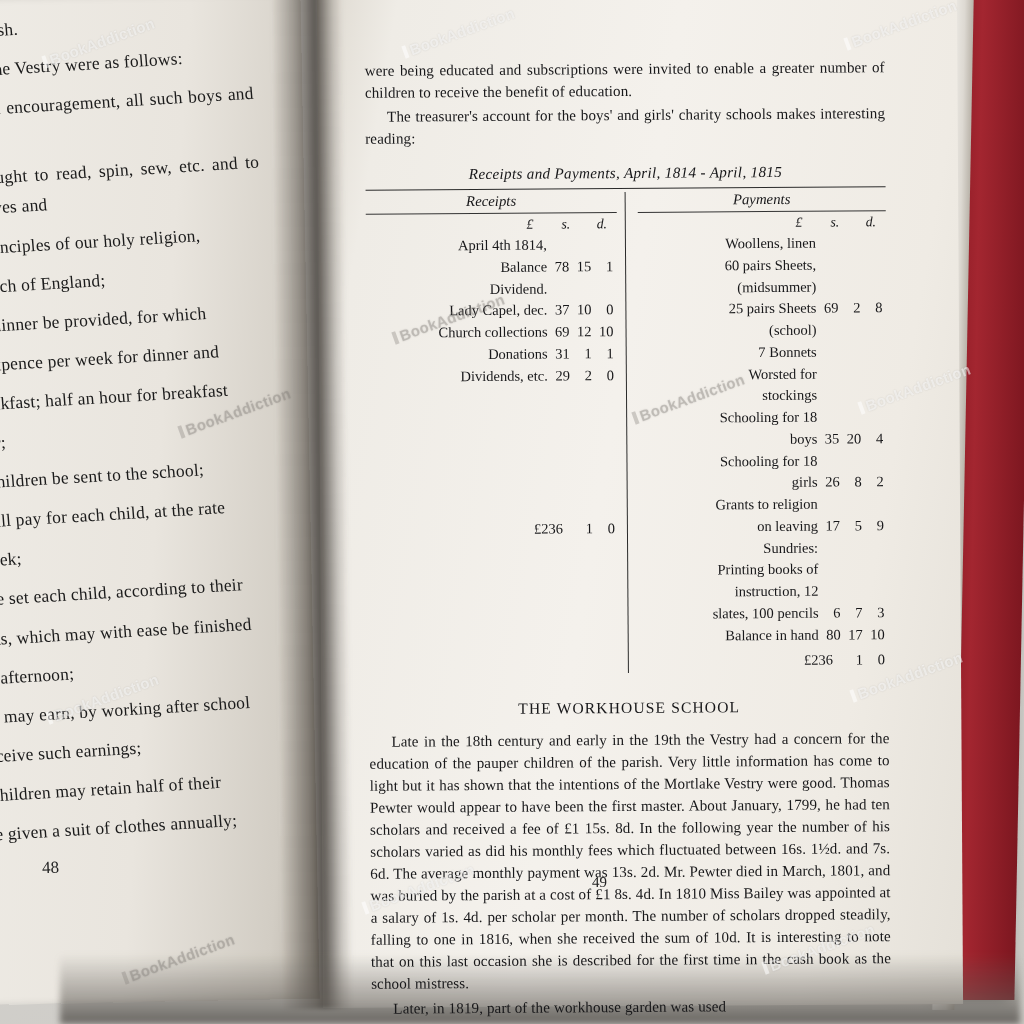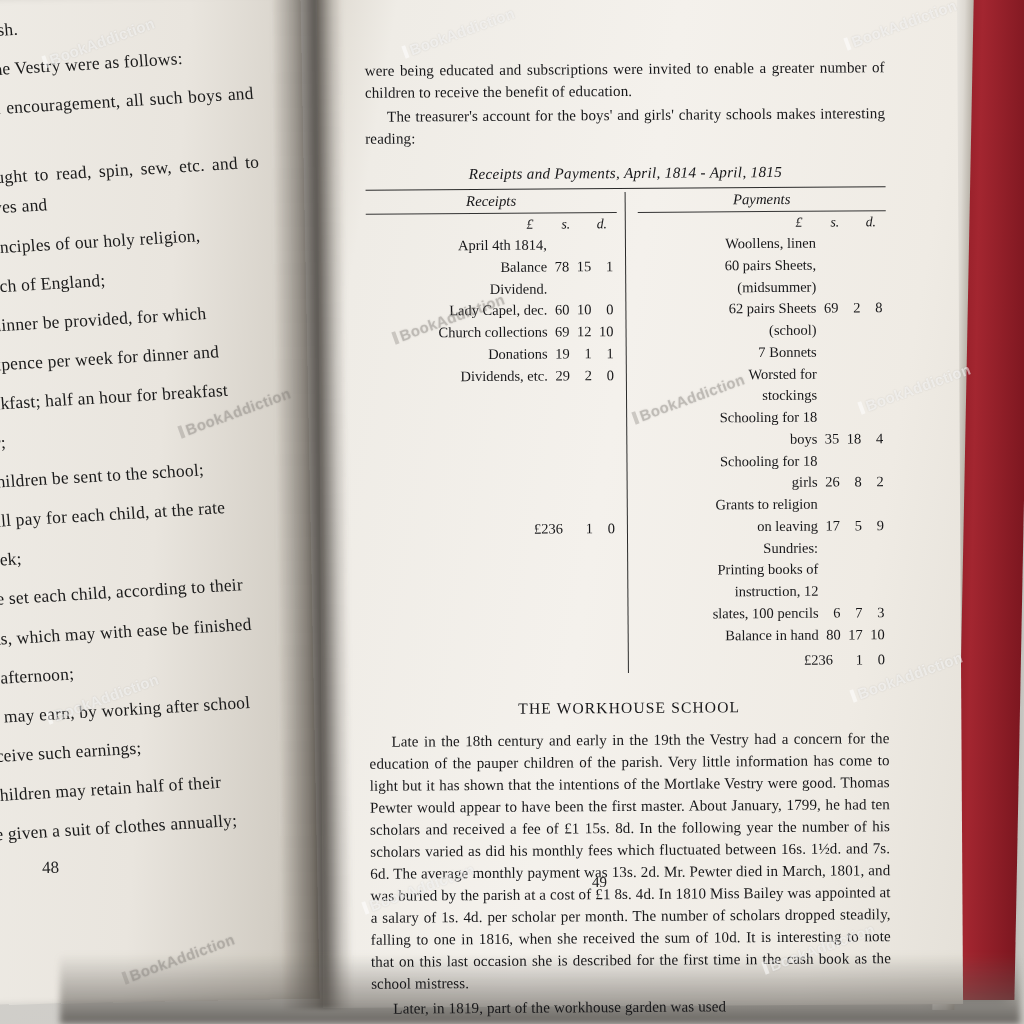--- a/index.html
+++ b/index.html
@@ -325,37 +325,37 @@
             <span class="lbl">Dividend.</span>
             <span class="amt">
                 <span></span>
                 <span></span>
                 <span></span>
               </span>
           </div>
           <div class="line">
             <span class="lbl in1">Lady Capel, dec.</span>
             <span class="amt">
-                <span>60</span>
+                <span>37</span>
                 <span>10</span>
                 <span>0</span>
               </span>
           </div>
           <div class="line">
             <span class="lbl">Church collections</span>
             <span class="amt">
                 <span>69</span>
                 <span>12</span>
                 <span>10</span>
               </span>
           </div>
           <div class="line">
             <span class="lbl">Donations</span>
             <span class="amt">
-                <span>19</span>
+                <span>31</span>
                 <span>1</span>
                 <span>1</span>
               </span>
           </div>
           <div class="line">
             <span class="lbl">Dividends, etc.</span>
             <span class="amt">
                 <span>29</span>
                 <span>2</span>
                 <span>0</span>
@@ -400,21 +400,21 @@
             </div>
           <div class="line">
               <span class="lbl in1">(midsummer)</span>
               <span class="amt">
                 <span></span>
                 <span></span>
                 <span></span>
               </span>
             </div>
           <div class="line">
-              <span class="lbl">62 pairs Sheets</span>
+              <span class="lbl">25 pairs Sheets</span>
               <span class="amt">
                 <span>69</span>
                 <span>2</span>
                 <span>8</span>
               </span>
             </div>
           <div class="line">
               <span class="lbl in1">(school)</span>
               <span class="amt">
                 <span></span>
@@ -451,21 +451,21 @@
               <span class="amt">
                 <span></span>
                 <span></span>
                 <span></span>
               </span>
             </div>
           <div class="line">
               <span class="lbl in1">boys</span>
               <span class="amt">
                 <span>35</span>
-                <span>18</span>
+                <span>20</span>
                 <span>4</span>
               </span>
             </div>
           <div class="line">
               <span class="lbl">Schooling for 18</span>
               <span class="amt">
                 <span></span>
                 <span></span>
                 <span></span>
               </span>

